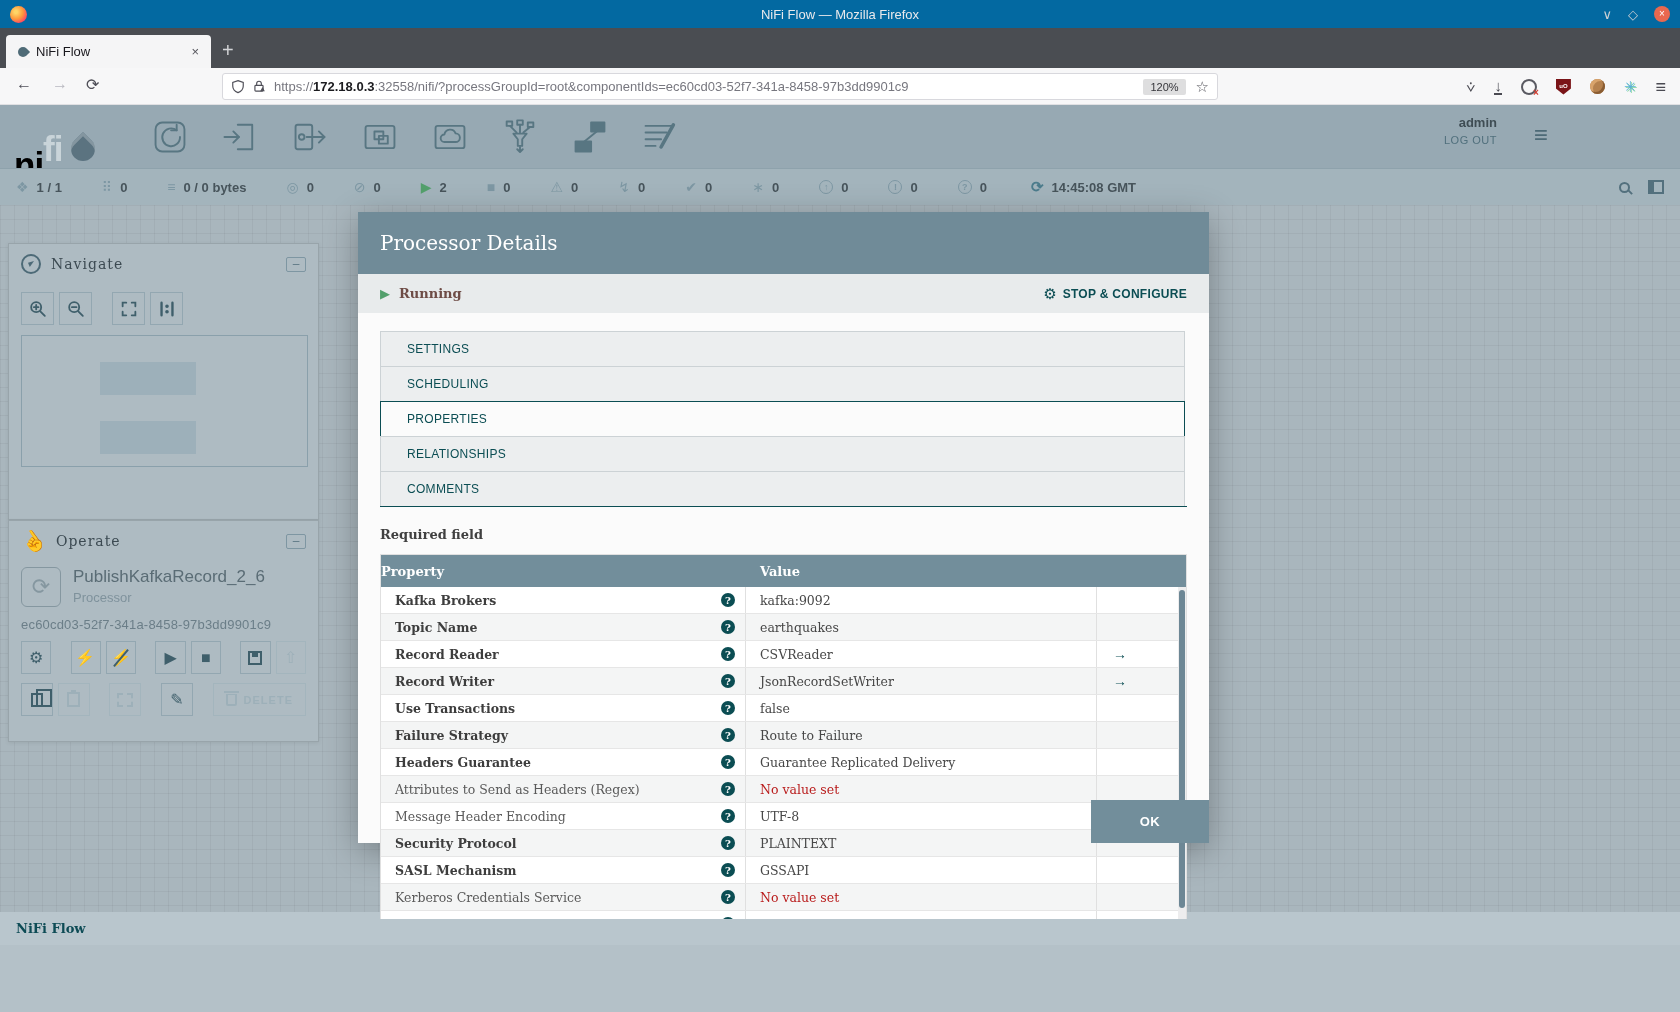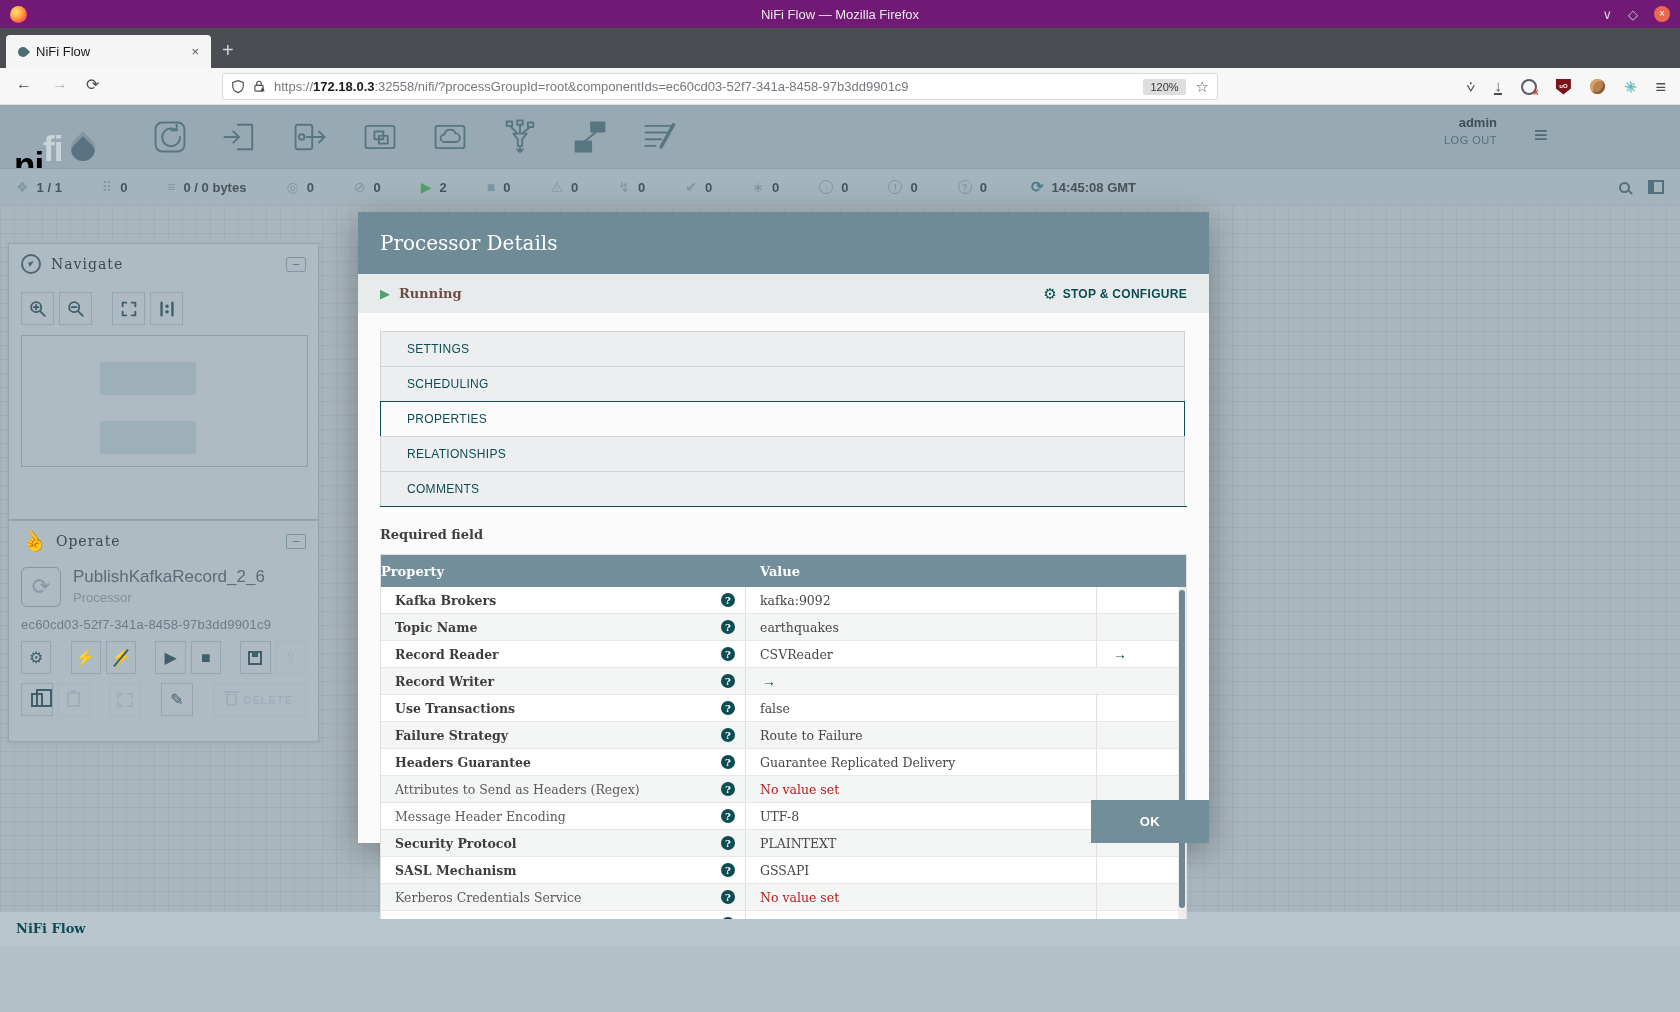--- a/index.html
+++ b/index.html
@@ -1,20 +1,20 @@
 <!DOCTYPE html>
 <html><head>
 <meta charset="utf-8">
 <style>
   * { margin:0; padding:0; box-sizing:border-box; }
   body { font-family:"Liberation Sans", sans-serif; }
   #root { position:relative; width:1680px; height:1012px; overflow:hidden; background:#a9b6bd; }
 
   
-  .titlebar { position:absolute; left:0; top:0; width:1680px; height:28px; background:#701a75; display:flex; align-items:center; }
+  .titlebar { position:absolute; left:0; top:0; width:1680px; height:28px; background:#0369a1; display:flex; align-items:center; }
   .ff-logo { width:17px; height:17px; margin-left:10px; border-radius:50%;
     background:radial-gradient(circle at 35% 35%, #ffd567 10%, #ff9a3c 45%, #ff3b6b 80%, #9059ff 100%); }
   .win-title { position:absolute; left:0; right:0; text-align:center; color:#e9e9ec; font-size:13px; }
   .win-controls { position:absolute; right:10px; top:0; height:28px; display:flex; align-items:center; gap:16px; }
   .wc { color:#cfd1d4; font-size:13px; line-height:1; cursor:default; }
   .wc-close { width:16px; height:16px; border-radius:50%; background:#e9684f; color:#fff; font-size:10px;
     display:flex; align-items:center; justify-content:center; }
 
   .tabbar { position:absolute; left:0; top:28px; width:1680px; height:40px; background:#4a4d52; }
   .tab { position:absolute; left:6px; top:7px; width:205px; height:33px; background:#f5f5f6; border-radius:4px 4px 0 0;
@@ -498,20 +498,23 @@
               </div>
               <div class="cell goto">
                 <span class="goarrow">→</span>
               </div>
             </div>
             <div class="prow">
               <div class="cell prop">
                 <span class="pname req">Record Writer</span>
                 <span class="help">?</span>
               </div>
+              <div class="cell val">
+                <span class="vtext">JsonRecordSetWriter</span>
+              </div>
               <div class="cell goto">
                 <span class="goarrow">→</span>
               </div>
             </div>
             <div class="prow">
               <div class="cell prop">
                 <span class="pname req">Use Transactions</span>
                 <span class="help">?</span>
               </div>
               <div class="cell val">

